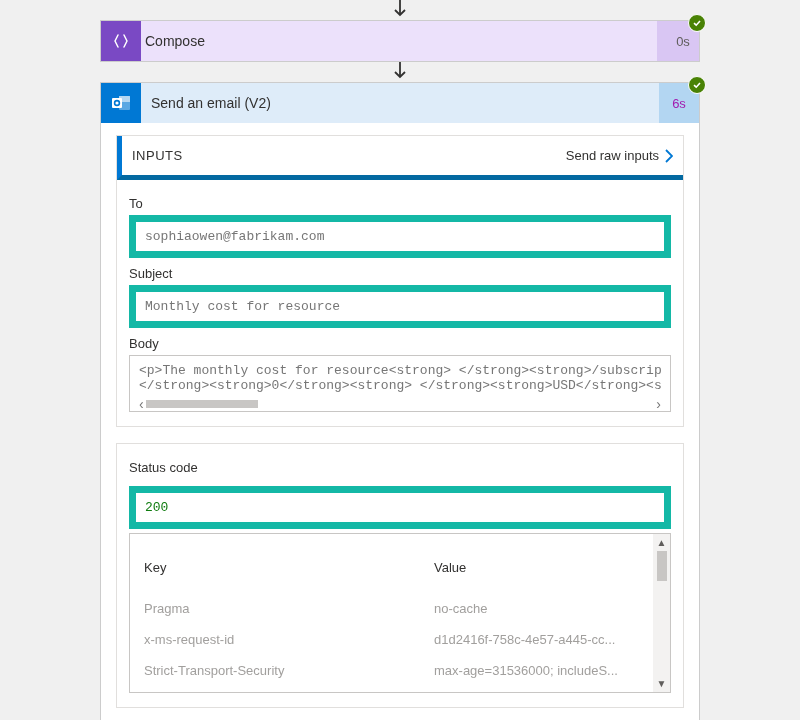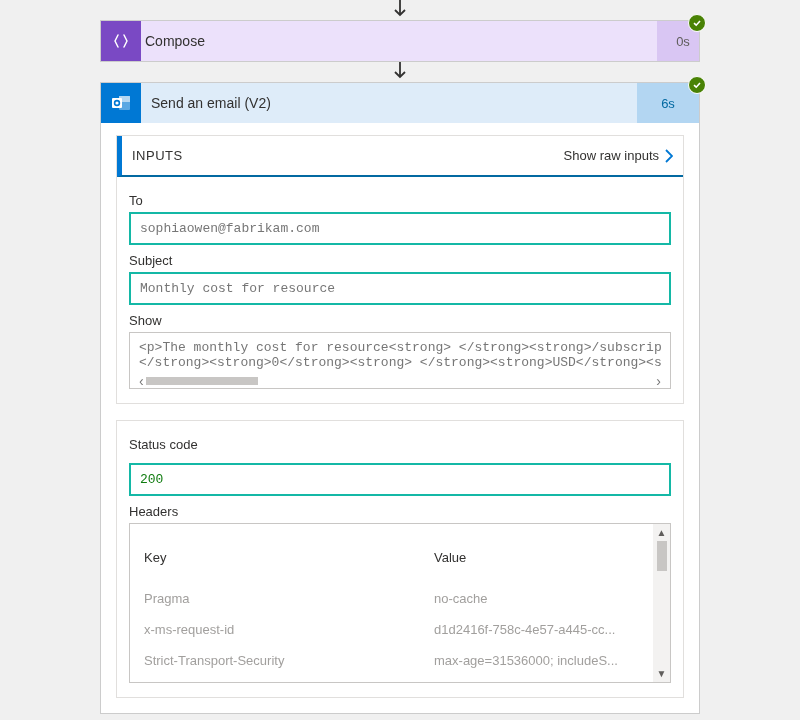--- a/index.html
+++ b/index.html
@@ -83,26 +83,26 @@
       color: #fff;
     }
     .email-title {
       flex: 1;
       display: flex;
       align-items: center;
       padding-left: 10px;
       color: #323130;
     }
     .email-duration {
-      width: 62px;
+      width: 40px;
       background: #b3d6f2;
       display: flex;
       align-items: center;
       justify-content: center;
-      color: #0369a1;
+      color: #a21caf;
       font-size: 13px;
     }
 
     .badge-check {
       position: absolute;
       top: -7px;
       right: -7px;
       width: 18px;
       height: 18px;
       border-radius: 50%;
@@ -122,21 +122,21 @@
     .section {
       border: 1px solid #e1dfdd;
       margin-bottom: 16px;
     }
     .section-header {
       border-left: 5px solid #0078d4;
       display: flex;
       align-items: center;
       justify-content: space-between;
       padding: 12px 10px 12px 10px;
-      border-bottom: 2px solid #0369a1;
+      border-bottom: 5px solid #0369a1;
     }
     .section-header-title {
       font-size: 13px;
       font-weight: 400;
       letter-spacing: 0.5px;
       color: #323130;
     }
     .raw-link {
       display: flex;
       align-items: center;
@@ -149,21 +149,21 @@
 
     .section-content {
       padding: 8px 12px 14px 12px;
     }
     .field-label {
       font-size: 13px;
       color: #323130;
       margin: 8px 0 4px 0;
     }
     .field-value {
-      border: 2px solid #14b8a6;
+      border: 7px solid #14b8a6;
       padding: 7px 9px;
       font-family: "Consolas", "Courier New", monospace;
       font-size: 13px;
       color: #767676;
       background: #fff;
       white-space: nowrap;
       overflow: hidden;
     }
     .field-body {
       border: 1px solid #c8c6c4;
@@ -302,53 +302,52 @@
         <polyline points="2,5.2 4.2,7.2 8,3" fill="none" stroke="#fff" stroke-width="1.6"></polyline>
       </svg>
     </div>
 
     <div class="email-body">
 
       <div class="section">
         <div class="section-header">
           <div class="section-header-title">INPUTS</div>
           <div class="raw-link">
-            <span>Show raw inputs</span>
+            <span>Send raw inputs</span>
             <svg width="8" height="14" viewBox="0 0 8 14">
               <polyline points="1,1 7,7 1,13" fill="none" stroke="#0078d4" stroke-width="1.8"></polyline>
             </svg>
           </div>
         </div>
         <div class="section-content">
           <div class="field-label">To</div>
           <div class="field-value">sophiaowen@fabrikam.com</div>
 
           <div class="field-label">Subject</div>
           <div class="field-value">Monthly cost for resource</div>
 
-          <div class="field-label">Show</div>
+          <div class="field-label">Body</div>
           <div class="field-body">
             <div class="body-line">&lt;p&gt;The monthly cost for resource&lt;strong&gt; &lt;/strong&gt;&lt;strong&gt;/subscrip</div>
             <div class="body-line">&lt;/strong&gt;&lt;strong&gt;0&lt;/strong&gt;&lt;strong&gt; &lt;/strong&gt;&lt;strong&gt;USD&lt;/strong&gt;&lt;s</div>
             <div class="body-scroll">
               <span class="scroll-chevron">‹</span>
               <div class="scroll-thumb"></div>
               <div class="scroll-track"></div>
               <span class="scroll-chevron">›</span>
             </div>
           </div>
         </div>
       </div>
 
       <div class="section" style="margin-bottom:0">
         <div class="section-content">
           <div class="field-label">Status code</div>
           <div class="field-value status-value">200</div>
 
-          <div class="field-label">Headers</div>
           <div class="headers-box">
             <div class="headers-table">
               <div class="headers-row head">
                 <div class="headers-key">Key</div>
                 <div class="headers-val">Value</div>
               </div>
               <div class="headers-row data">
                 <div class="headers-key">Pragma</div>
                 <div class="headers-val">no-cache</div>
               </div>

